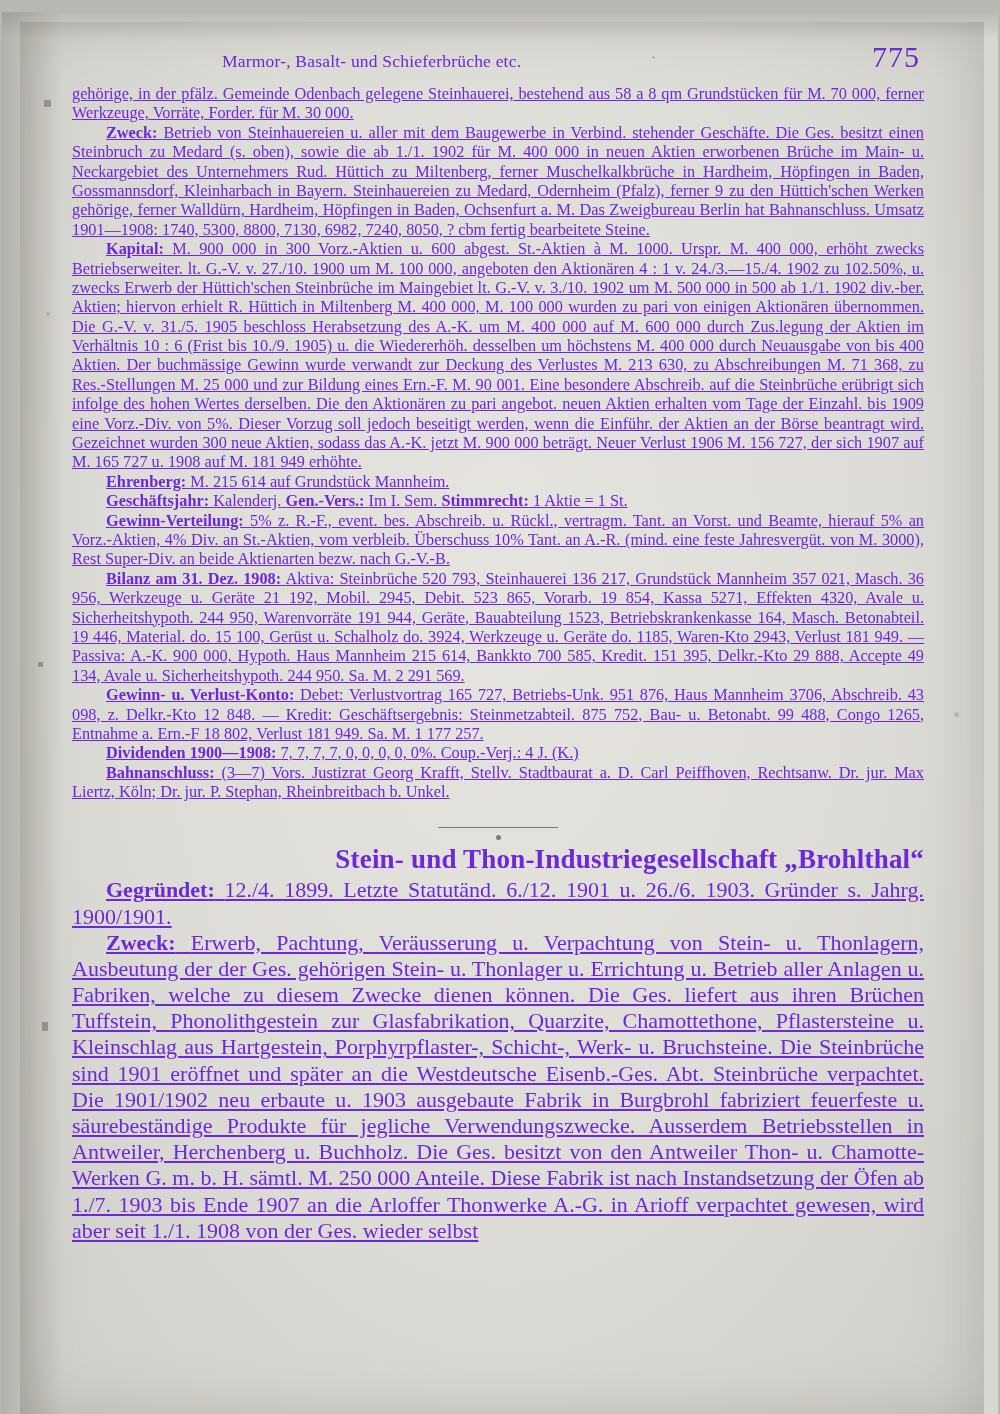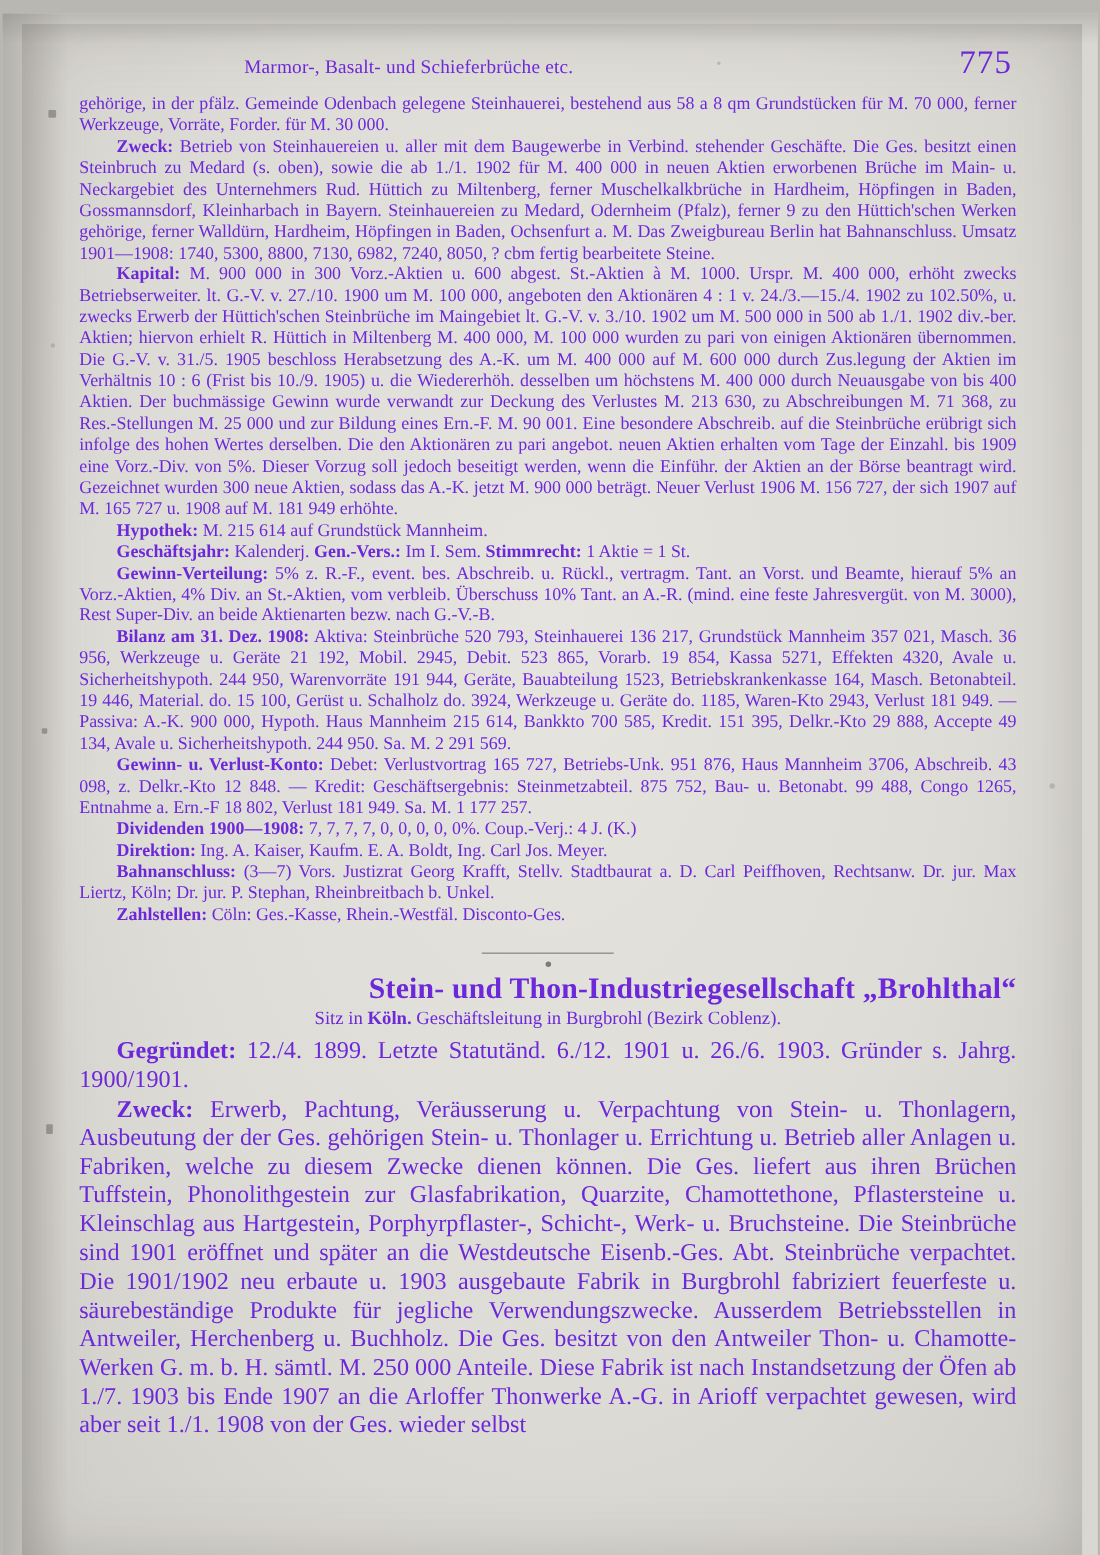--- a/index.html
+++ b/index.html
@@ -55,20 +55,21 @@
   }
   .body {
     font-size: 16.3px;
     line-height: 1.19;
     text-align: justify;
     hyphens: none;
   }
   p.para {
     margin: 0 0 0 0;
     text-indent: 34px;
+    text-decoration: underline;
   }
   p.para.flush { text-indent: 0; }
   .lbl {
     font-weight: bold;
   }
   .divider {
     width: 120px;
     margin: 26px auto 16px auto;
     border-top: 1px solid #5a584f;
     opacity: 0.75;
@@ -168,21 +169,21 @@
         <span class="lbl">Zweck:</span>
         <span>Betrieb von Steinhauereien u. aller mit dem Baugewerbe in Verbind. stehender Geschäfte. Die Ges. besitzt einen Steinbruch zu Medard (s. oben), sowie die ab 1./1. 1902 für M. 400 000 in neuen Aktien erworbenen Brüche im Main- u. Neckargebiet des Unternehmers Rud. Hüttich zu Miltenberg, ferner Muschelkalkbrüche in Hardheim, Höpfingen in Baden, Gossmannsdorf, Kleinharbach in Bayern. Steinhauereien zu Medard, Odernheim (Pfalz), ferner 9 zu den Hüttich'schen Werken gehörige, ferner Walldürn, Hardheim, Höpfingen in Baden, Ochsenfurt a. M. Das Zweigbureau Berlin hat Bahnanschluss. Umsatz 1901—1908: 1740, 5300, 8800, 7130, 6982, 7240, 8050, ? cbm fertig bearbeitete Steine.</span>
       </p>
 
       <p class="para">
         <span class="lbl">Kapital:</span>
         <span>M. 900 000 in 300 Vorz.-Aktien u. 600 abgest. St.-Aktien à M. 1000. Urspr. M. 400 000, erhöht zwecks Betriebserweiter. lt. G.-V. v. 27./10. 1900 um M. 100 000, angeboten den Aktionären 4 : 1 v. 24./3.—15./4. 1902 zu 102.50%, u. zwecks Erwerb der Hüttich'schen Steinbrüche im Maingebiet lt. G.-V. v. 3./10. 1902 um M. 500 000 in 500 ab 1./1. 1902 div.-ber. Aktien; hiervon erhielt R. Hüttich in Miltenberg M. 400 000, M. 100 000 wurden zu pari von einigen Aktionären übernommen. Die G.-V. v. 31./5. 1905 beschloss Herabsetzung des A.-K. um M. 400 000 auf M. 600 000 durch Zus.legung der Aktien im Verhältnis 10 : 6 (Frist bis 10./9. 1905) u. die Wiedererhöh. desselben um höchstens M. 400 000 durch Neuausgabe von bis 400 Aktien. Der buchmässige Gewinn wurde verwandt zur Deckung des Verlustes M. 213 630, zu Abschreibungen M. 71 368, zu Res.-Stellungen M. 25 000 und zur Bildung eines Ern.-F. M. 90 001. Eine besondere Abschreib. auf die Steinbrüche erübrigt sich infolge des hohen Wertes derselben. Die den Aktionären zu pari angebot. neuen Aktien erhalten vom Tage der Einzahl. bis 1909 eine Vorz.-Div. von 5%. Dieser Vorzug soll jedoch beseitigt werden, wenn die Einführ. der Aktien an der Börse beantragt wird. Gezeichnet wurden 300 neue Aktien, sodass das A.-K. jetzt M. 900 000 beträgt. Neuer Verlust 1906 M. 156 727, der sich 1907 auf M. 165 727 u. 1908 auf M. 181 949 erhöhte.</span>
       </p>
 
       <p class="para">
-        <span class="lbl">Hypothek:</span>
+        <span class="lbl">Ehrenberg:</span>
         <span>M. 215 614 auf Grundstück Mannheim.</span>
       </p>
 
       <p class="para">
         <span class="lbl">Geschäftsjahr:</span>
         <span>Kalenderj.</span>
         <span class="lbl">Gen.-Vers.:</span>
         <span>Im I. Sem.</span>
         <span class="lbl">Stimmrecht:</span>
         <span>1 Aktie = 1 St.</span>
@@ -201,44 +202,33 @@
       <p class="para">
         <span class="lbl">Gewinn- u. Verlust-Konto:</span>
         <span>Debet: Verlustvortrag 165 727, Betriebs-Unk. 951 876, Haus Mannheim 3706, Abschreib. 43 098, z. Delkr.-Kto 12 848. — Kredit: Geschäftsergebnis: Steinmetzabteil. 875 752, Bau- u. Betonabt. 99 488, Congo 1265, Entnahme a. Ern.-F 18 802, Verlust 181 949. Sa. M. 1 177 257.</span>
       </p>
 
       <p class="para">
         <span class="lbl">Dividenden 1900—1908:</span>
         <span>7, 7, 7, 7, 0, 0, 0, 0, 0%. Coup.-Verj.: 4 J. (K.)</span>
       </p>
 
-      <p class="para">
-        <span class="lbl">Direktion:</span>
-        <span>Ing. A. Kaiser, Kaufm. E. A. Boldt, Ing. Carl Jos. Meyer.</span>
-      </p>
 
 
       <p class="para">
         <span class="lbl">Bahnanschluss:</span>
         <span>(3—7) Vors. Justizrat Georg Krafft, Stellv. Stadtbaurat a. D. Carl Peiffhoven, Rechtsanw. Dr. jur. Max Liertz, Köln; Dr. jur. P. Stephan, Rheinbreitbach b. Unkel.</span>
       </p>
 
-      <p class="para">
-        <span class="lbl">Zahlstellen:</span>
-        <span>Cöln: Ges.-Kasse, Rhein.-Westfäl. Disconto-Ges.</span>
-      </p>
     </div>
 
     <div class="divider"></div>
 
     <div>
       <div class="sec-title">Stein- und Thon-Industriegesellschaft „Brohlthal“</div>
-      <div class="sec-sub">
-        <span>Sitz in </span><span class="strong">Köln.</span><span> Geschäftsleitung in Burgbrohl (Bezirk Coblenz).</span>
-      </div>
 
       <div class="sec-body">
         <p class="para">
           <span class="lbl">Gegründet:</span>
           <span>12./4. 1899. Letzte Statutänd. 6./12. 1901 u. 26./6. 1903. Gründer s. Jahrg. 1900/1901.</span>
         </p>
         <p class="para">
           <span class="lbl">Zweck:</span>
           <span>Erwerb, Pachtung, Veräusserung u. Verpachtung von Stein- u. Thonlagern, Ausbeutung der der Ges. gehörigen Stein- u. Thonlager u. Errichtung u. Betrieb aller Anlagen u. Fabriken, welche zu diesem Zwecke dienen können. Die Ges. liefert aus ihren Brüchen Tuffstein, Phonolithgestein zur Glasfabrikation, Quarzite, Chamottethone, Pflastersteine u. Kleinschlag aus Hartgestein, Porphyrpflaster-, Schicht-, Werk- u. Bruchsteine. Die Steinbrüche sind 1901 eröffnet und später an die Westdeutsche Eisenb.-Ges. Abt. Steinbrüche verpachtet. Die 1901/1902 neu erbaute u. 1903 ausgebaute Fabrik in Burgbrohl fabriziert feuerfeste u. säurebeständige Produkte für jegliche Verwendungszwecke. Ausserdem Betriebsstellen in Antweiler, Herchenberg u. Buchholz. Die Ges. besitzt von den Antweiler Thon- u. Chamotte-Werken G. m. b. H. sämtl. M. 250 000 Anteile. Diese Fabrik ist nach Instandsetzung der Öfen ab 1./7. 1903 bis Ende 1907 an die Arloffer Thonwerke A.-G. in Arioff verpachtet gewesen, wird aber seit 1./1. 1908 von der Ges. wieder selbst</span>
         </p>

